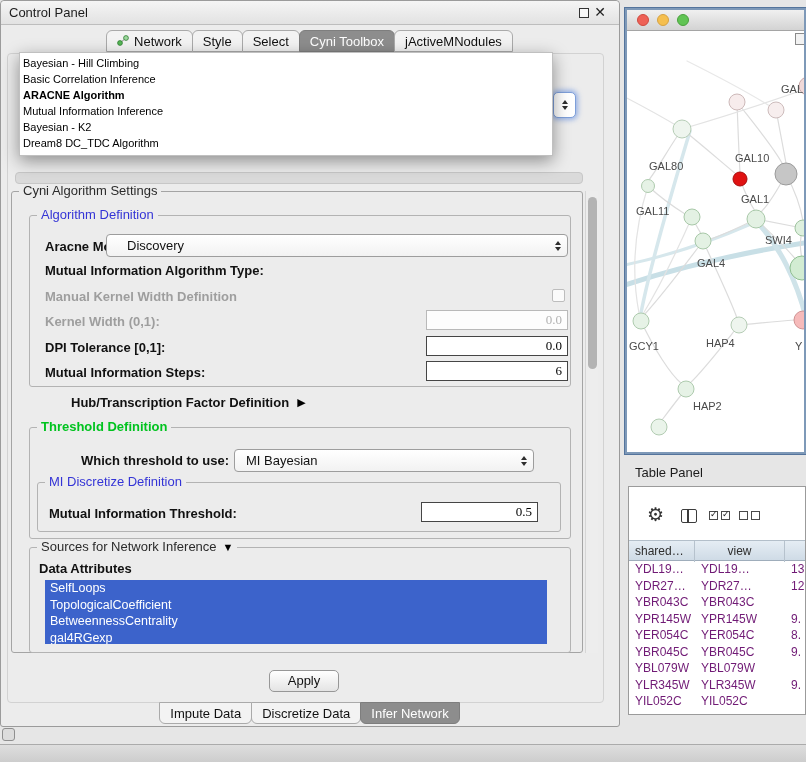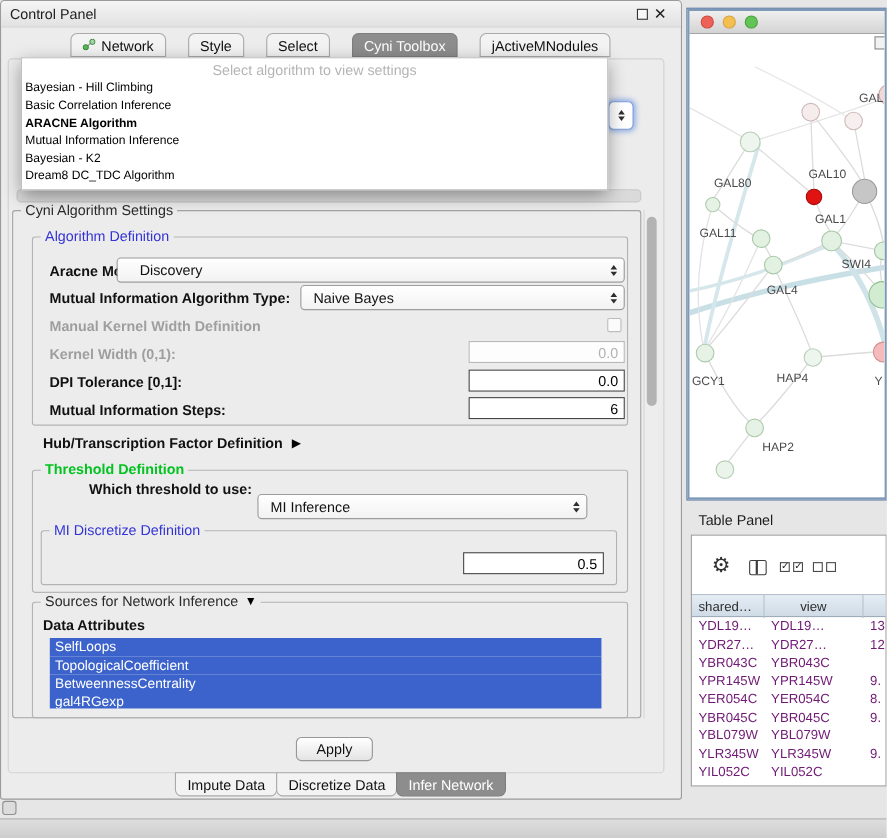--- a/index.html
+++ b/index.html
@@ -8,21 +8,21 @@
   .abs { position:absolute; }
 
   
   .cp-window { left:0; top:6; width:620px; height:727px; background:#ececec; border:1px solid #9b9b9b; border-radius:4px 4px 3px 3px; }
   .cp-titlebar { left:0; top:0; width:100%; height:24px; background:linear-gradient(#f5f5f5,#e2e2e2); border-bottom:1px solid #bdbdbd; border-radius:4px 4px 0 0; }
   .cp-title { left:8px; top:4px; font-size:13px; color:#1c1c1c; }
   .float-btn { right:30px; top:7px; width:10px; height:10px; border:1.5px solid #333; background:#f8f8f8; }
   .close-btn { right:13px; top:3px; font-size:14px; font-weight:bold; color:#222; cursor:default; }
 
   .tab-row { display:flex; justify-content:center; width:100%; }
-  .tab-row.top { top:29px;gap:21px; }
+  .tab-row.top { top:29px; }
   .tab-row.bottom { top:701px; }
   .tab { display:flex; align-items:center; gap:5px; padding:3px 10px; height:22px; background:#f3f3f3; border:1px solid #aaaaaa; margin-left:-1px; font-size:13px; color:#111; }
   .tab-row.top .tab { border-radius:6px 6px 0 0; }
   .tab-row.bottom .tab { border-radius:0 0 6px 6px; }
   .tab.sel { background:var(--tab-selected-bg); color:#fff; border-color:#7e7e7e; }
 
   .content-border { left:6px; top:52px; width:597px; height:650px; border:1px solid #d2d2d2; border-radius:4px; }
 
   
   .popup { left:18px; top:51px; width:534px; background:#fff; border:1px solid #c0c0c0; box-shadow:0 5px 16px rgba(0,0,0,.4); z-index:60; padding:2px 0 4px 0; }
@@ -41,21 +41,21 @@
   .legend.green { color:var(--title-green); }
 
   .lbl { position:absolute; font-size:13px; font-weight:bold; color:#111; white-space:nowrap; }
   .lbl.dis { color:#9e9e9e; }
 
   .combo { position:absolute; background:linear-gradient(#ffffff,#f2f2f2); border:1px solid #9d9d9d; border-radius:4px; display:flex; align-items:center; padding-left:11px; font-size:13px; color:#111; }
   .combo-arrows { position:absolute; right:6px; top:50%; transform:translateY(-50%); display:flex; flex-direction:column; gap:2px; align-items:center; }
   .tri-up { width:0; height:0; border-left:3.5px solid transparent; border-right:3.5px solid transparent; border-bottom:4.5px solid #2d2d2d; }
   .tri-down { width:0; height:0; border-left:3.5px solid transparent; border-right:3.5px solid transparent; border-top:4.5px solid #2d2d2d; }
 
-  .txt { position:absolute; background:#fff; border:1px solid #454545; font-size:13px; text-align:right; padding-right:5px; font-family:Liberation Sans, sans-serif; color:#000; }
+  .txt { position:absolute; background:#fff; border:1px solid #454545; font-size:13px; text-align:right; padding-right:5px; font-family:Liberation Serif, serif; color:#000; }
   .txt.dis { border-color:#b9b9b9; color:#b2b2b2; background:#fdfdfd; }
   .cb { position:absolute; width:13px; height:13px; border:1px solid #bdbdbd; border-radius:2px; background:#fbfbfb; }
 
   .expander { position:absolute; display:flex; align-items:center; gap:8px; }
   .expander .arrow { font-size:11px; color:#000; font-weight:normal; }
 
   .listbox { position:absolute; background:#fff; overflow:hidden; }
   .src-item { height:16.5px; line-height:16.5px; padding-left:5px; font-size:12.5px; color:#222; }
   .src-item.sel { background:var(--selection-blue); color:#fff; }
 
@@ -137,21 +137,20 @@
 
     <div class="abs combo-cap">
       <span class="combo-arrows" style="position:static;transform:none;">
           <span class="tri-up"></span>
           <span class="tri-down"></span>
         </span>
     </div>
     <div class="abs obscured-bar"></div>
 
     <div class="abs popup">
-      <div class="popup-prompt">Select algorithm to view settings</div>
       <div>
           <div class="popup-item">Bayesian - Hill Climbing</div>
           <div class="popup-item">Basic Correlation Inference</div>
           <div class="popup-item sel">ARACNE Algorithm</div>
           <div class="popup-item">Mutual Information Inference</div>
           <div class="popup-item">Bayesian - K2</div>
           <div class="popup-item">Dream8 DC_TDC Algorithm</div>
         </div>
     </div>
 
@@ -168,61 +167,55 @@
     <div class="abs lbl" style="left:44px;top:238px;">Aracne Mode:</div>
     <div class="abs combo" style="left:105px;top:233px;width:462px;height:23px;padding-left:20px;">
       <span>Discovery</span>
       <span class="combo-arrows">
           <span class="tri-up"></span>
           <span class="tri-down"></span>
         </span>
     </div>
 
     <div class="abs lbl" style="left:44px;top:262px;">Mutual Information Algorithm Type:</div>
-    <div class="abs combo" style="left:272px;top:258px;width:295px;height:23px;">
-      <span>Naive Bayes</span>
+
+    <div class="abs lbl dis" style="left:44px;top:288px;">Manual Kernel Width Definition</div>
+    <div class="abs cb" style="left:551px;top:288px;"></div>
+
+    <div class="abs lbl dis" style="left:44px;top:313px;">Kernel Width (0,1):</div>
+    <input class="abs txt dis" style="left: 425px; top: 309px; width: 142px; height: 20px;" value="0.0">
+
+    <div class="abs lbl" style="left:44px;top:339px;">DPI Tolerance [0,1]:</div>
+    <input class="abs txt" style="left: 425px; top: 335px; width: 142px; height: 20px;" value="0.0">
+
+    <div class="abs lbl" style="left:44px;top:364px;">Mutual Information Steps:</div>
+    <input class="abs txt" style="left: 425px; top: 360px; width: 142px; height: 20px;" value="6">
+
+    <div class="abs expander" style="left:38px;top:394px;">
+      <span class="lbl" style="position:static;margin-left:32px;">Hub/Transcription Factor Definition</span>
+      <span class="arrow">▶</span>
+    </div>
+
+    <div class="abs group" style="left:28px;top:426px;width:542px;height:112px;"></div>
+    <div class="abs legend green" style="left:36px;top:418px;font-weight:bold;">Threshold Definition</div>
+
+    <div class="abs lbl" style="left:80px;top:452px;text-align:center;">Which threshold to use:</div>
+    <div class="abs combo" style="left:233px;top:448px;width:300px;height:23px;">
+      <span>MI Bayesian</span>
       <span class="combo-arrows">
           <span class="tri-up"></span>
           <span class="tri-down"></span>
         </span>
     </div>
 
-    <div class="abs lbl dis" style="left:44px;top:288px;">Manual Kernel Width Definition</div>
-    <div class="abs cb" style="left:551px;top:288px;"></div>
-
-    <div class="abs lbl dis" style="left:44px;top:313px;">Kernel Width (0,1):</div>
-    <input class="abs txt dis" style="left: 425px; top: 309px; width: 142px; height: 20px;" value="0.0">
-
-    <div class="abs lbl" style="left:44px;top:339px;">DPI Tolerance [0,1]:</div>
-    <input class="abs txt" style="left: 425px; top: 335px; width: 142px; height: 20px;" value="0.0">
-
-    <div class="abs lbl" style="left:44px;top:364px;">Mutual Information Steps:</div>
-    <input class="abs txt" style="left: 425px; top: 360px; width: 142px; height: 20px;" value="6">
-
-    <div class="abs expander" style="left:38px;top:394px;">
-      <span class="lbl" style="position:static;">Hub/Transcription Factor Definition</span>
-      <span class="arrow">▶</span>
-    </div>
-
-    <div class="abs group" style="left:28px;top:426px;width:542px;height:112px;"></div>
-    <div class="abs legend green" style="left:36px;top:418px;font-weight:bold;">Threshold Definition</div>
-
-    <div class="abs lbl" style="left:80px;top:436px;text-align:center;">Which threshold to use:</div>
-    <div class="abs combo" style="left:233px;top:448px;width:300px;height:23px;">
-      <span>MI Inference</span>
-      <span class="combo-arrows">
-          <span class="tri-up"></span>
-          <span class="tri-down"></span>
-        </span>
-    </div>
-
     <div class="abs group" style="left:36px;top:481px;width:524px;height:50px;"></div>
     <div class="abs legend blue" style="left:44px;top:473px;">MI Discretize Definition</div>
 
-    <input class="abs txt" style="left: 420px; top: 501px; width: 128px; height: 20px;" value="0.5">
+    <div class="abs lbl" style="left:48px;top:505px;">Mutual Information Threshold:</div>
+    <input class="abs txt" style="left: 420px; top: 501px; width: 117px; height: 20px;" value="0.5">
 
     <div class="abs group" style="left:28px;top:546px;width:542px;height:106px;"></div>
     <div class="abs legend expander" style="left:36px;top:538px;display:flex;gap:6px;align-items:center;">
       <span>Sources for Network Inference</span>
       <span class="arrow">▼</span>
     </div>
     <div class="abs lbl" style="left:38px;top:560px;">Data Attributes</div>
     <div class="abs listbox" style="left:44px;top:579px;width:502px;height:64px;">
         <div class="src-item sel">SelfLoops</div>
         <div class="src-item sel">TopologicalCoefficient</div>

